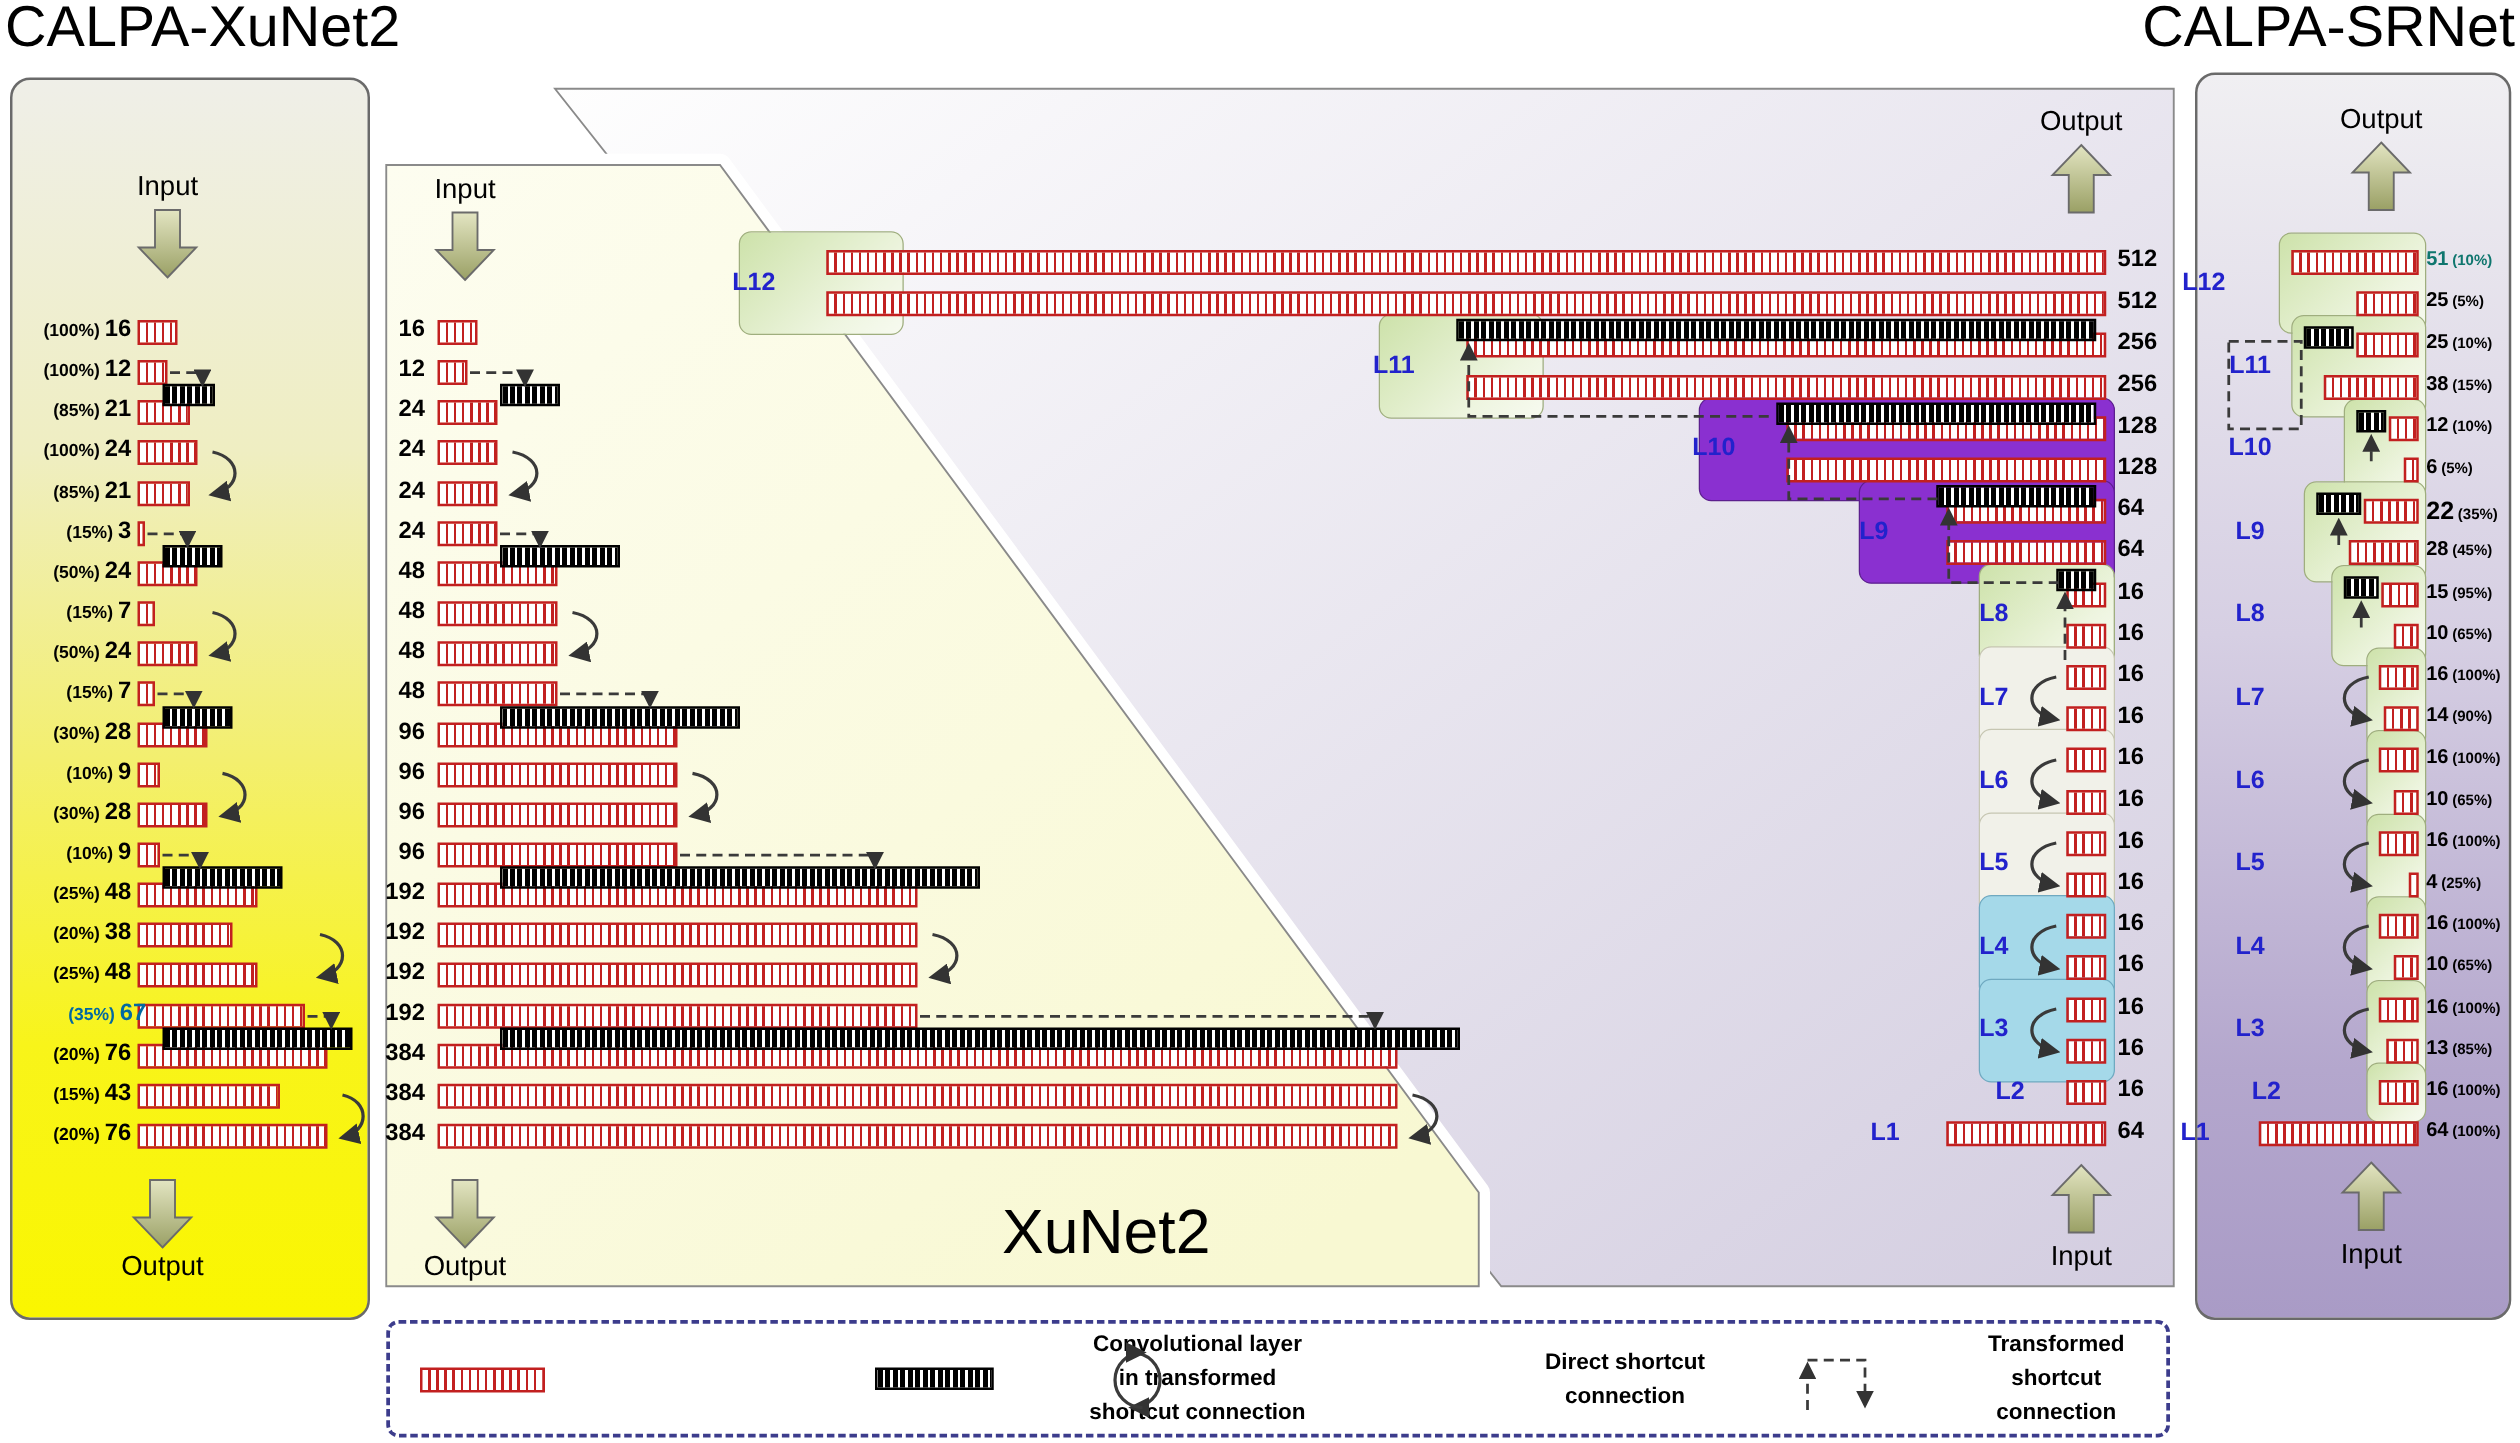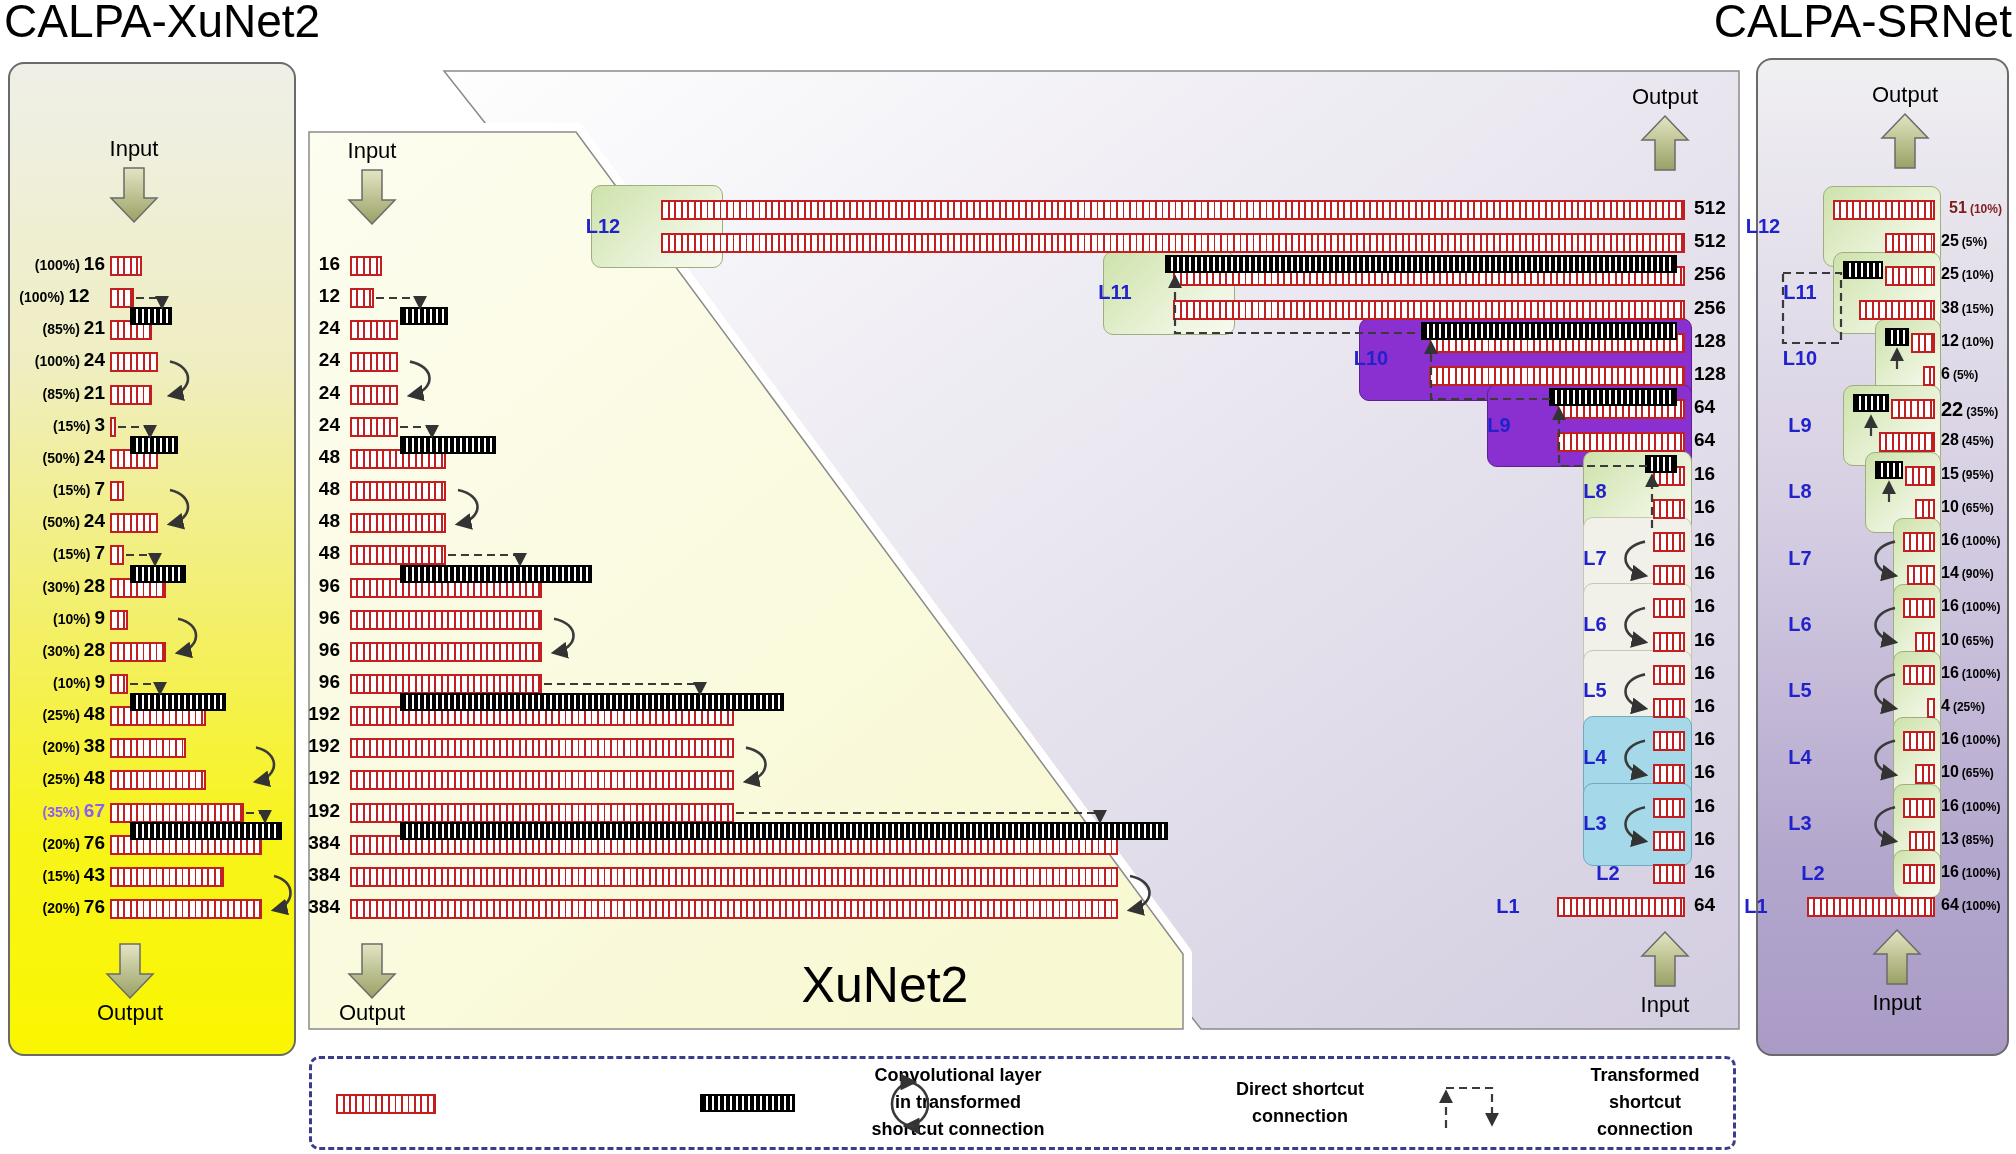--- a/index.html
+++ b/index.html
@@ -115,21 +115,21 @@
       <polygon points="1665,932 1688,956 1675,956 1675,986 1655,986 1655,956 1642,956" class="ioarrow"></polygon>
       <polygon points="1905,114 1928,138 1915,138 1915,168 1895,168 1895,138 1882,138" class="ioarrow"></polygon>
       <polygon points="1897,930 1920,954 1907,954 1907,984 1887,984 1887,954 1874,954" class="ioarrow"></polygon>
       <path d="M 906 1082 A 15 15 0 0 1 906 1126" class="arc" marker-end="url(#ah)"></path>
       <path d="M 914 1126 A 15 15 0 0 1 914 1082" class="arc" marker-end="url(#ah)"></path>
       <path d="M 1446 1128 L 1446 1092" class="dsh" marker-end="url(#ah)"></path>
       <path d="M 1446 1088 L 1492 1088 L 1492 1124" class="dsh" marker-end="url(#ah)"></path>
     </svg>
 <div class="lbl" style="left: 4px; top: 253px; width: 101px; text-align: right; font-size: 19px; font-weight: 700; color: rgb(0, 0, 0);"><span style="font-size: 14px; font-weight: 700;">(100%)</span><span style="font-size: 19px; font-weight: 700; margin-left: 4px;">16</span></div>
     <div class="bar-red" style="left: 110px; top: 256px; width: 32px;"></div>
-    <div class="lbl" style="left: 4px; top: 285.15px; width: 101px; text-align: center; font-size: 19px; font-weight: 700; color: rgb(0, 0, 0);"><span style="font-size: 14px; font-weight: 700;">(100%)</span><span style="font-size: 19px; font-weight: 700; margin-left: 4px;">12</span></div>
+    <div class="lbl" style="left: 4px; top: 285.15px; width: 101px; text-align: right; font-size: 19px; font-weight: 700; color: rgb(0, 0, 0);"><span style="font-size: 14px; font-weight: 700;">(100%)</span><span style="font-size: 19px; font-weight: 700; margin-left: 4px;">12</span></div>
     <div class="bar-red" style="left: 110px; top: 288.15px; width: 24px;"></div>
     <div class="lbl" style="left: 4px; top: 317.3px; width: 101px; text-align: right; font-size: 19px; font-weight: 700; color: rgb(0, 0, 0);"><span style="font-size: 14px; font-weight: 700;">(85%)</span><span style="font-size: 19px; font-weight: 700; margin-left: 4px;">21</span></div>
     <div class="bar-red" style="left: 110px; top: 320.3px; width: 42px;"></div>
     <div class="bar-black" style="left: 130px; top: 307.3px; width: 42px;"></div>
     <div class="lbl" style="left: 4px; top: 349.45px; width: 101px; text-align: right; font-size: 19px; font-weight: 700; color: rgb(0, 0, 0);"><span style="font-size: 14px; font-weight: 700;">(100%)</span><span style="font-size: 19px; font-weight: 700; margin-left: 4px;">24</span></div>
     <div class="bar-red" style="left: 110px; top: 352.45px; width: 48px;"></div>
     <div class="lbl" style="left: 4px; top: 381.6px; width: 101px; text-align: right; font-size: 19px; font-weight: 700; color: rgb(0, 0, 0);"><span style="font-size: 14px; font-weight: 700;">(85%)</span><span style="font-size: 19px; font-weight: 700; margin-left: 4px;">21</span></div>
     <div class="bar-red" style="left: 110px; top: 384.6px; width: 42px;"></div>
     <div class="lbl" style="left: 4px; top: 413.75px; width: 101px; text-align: right; font-size: 19px; font-weight: 700; color: rgb(0, 0, 0);"><span style="font-size: 14px; font-weight: 700;">(15%)</span><span style="font-size: 19px; font-weight: 700; margin-left: 4px;">3</span></div>
     <div class="bar-red" style="left: 110px; top: 416.75px; width: 6px;"></div>
@@ -151,21 +151,21 @@
     <div class="bar-red" style="left: 110px; top: 641.8px; width: 56px;"></div>
     <div class="lbl" style="left: 4px; top: 670.95px; width: 101px; text-align: right; font-size: 19px; font-weight: 700; color: rgb(0, 0, 0);"><span style="font-size: 14px; font-weight: 700;">(10%)</span><span style="font-size: 19px; font-weight: 700; margin-left: 4px;">9</span></div>
     <div class="bar-red" style="left: 110px; top: 673.95px; width: 18px;"></div>
     <div class="lbl" style="left: 4px; top: 703.1px; width: 101px; text-align: right; font-size: 19px; font-weight: 700; color: rgb(0, 0, 0);"><span style="font-size: 14px; font-weight: 700;">(25%)</span><span style="font-size: 19px; font-weight: 700; margin-left: 4px;">48</span></div>
     <div class="bar-red" style="left: 110px; top: 706.1px; width: 96px;"></div>
     <div class="bar-black" style="left: 130px; top: 693.1px; width: 96px;"></div>
     <div class="lbl" style="left: 4px; top: 735.25px; width: 101px; text-align: right; font-size: 19px; font-weight: 700; color: rgb(0, 0, 0);"><span style="font-size: 14px; font-weight: 700;">(20%)</span><span style="font-size: 19px; font-weight: 700; margin-left: 4px;">38</span></div>
     <div class="bar-red" style="left: 110px; top: 738.25px; width: 76px;"></div>
     <div class="lbl" style="left: 4px; top: 767.4px; width: 101px; text-align: right; font-size: 19px; font-weight: 700; color: rgb(0, 0, 0);"><span style="font-size: 14px; font-weight: 700;">(25%)</span><span style="font-size: 19px; font-weight: 700; margin-left: 4px;">48</span></div>
     <div class="bar-red" style="left: 110px; top: 770.4px; width: 96px;"></div>
-    <div class="lbl" style="left: 4px; top: 799.55px; width: 101px; text-align: right; font-size: 19px; font-weight: 700; color: #8b5cf6;"><span style="font-size: 14px; font-weight: 700;">(35%)</span><span style="font-size: 19px; font-weight: 700; margin-left: 4px;">67</span></div>
+    <div class="lbl" style="left: 16px; top: 799.55px; width: 101px; text-align: right; font-size: 19px; font-weight: 700; color: #0369a1;"><span style="font-size: 14px; font-weight: 700;">(35%)</span><span style="font-size: 19px; font-weight: 700; margin-left: 4px;">67</span></div>
     <div class="bar-red" style="left: 110px; top: 802.55px; width: 134px;"></div>
     <div class="lbl" style="left: 4px; top: 831.7px; width: 101px; text-align: right; font-size: 19px; font-weight: 700; color: rgb(0, 0, 0);"><span style="font-size: 14px; font-weight: 700;">(20%)</span><span style="font-size: 19px; font-weight: 700; margin-left: 4px;">76</span></div>
     <div class="bar-red" style="left: 110px; top: 834.7px; width: 152px;"></div>
     <div class="bar-black" style="left: 130px; top: 821.7px; width: 152px;"></div>
     <div class="lbl" style="left: 4px; top: 863.85px; width: 101px; text-align: right; font-size: 19px; font-weight: 700; color: rgb(0, 0, 0);"><span style="font-size: 14px; font-weight: 700;">(15%)</span><span style="font-size: 19px; font-weight: 700; margin-left: 4px;">43</span></div>
     <div class="bar-red" style="left: 110px; top: 866.85px; width: 114px;"></div>
     <div class="lbl" style="left: 4px; top: 896px; width: 101px; text-align: right; font-size: 19px; font-weight: 700; color: rgb(0, 0, 0);"><span style="font-size: 14px; font-weight: 700;">(20%)</span><span style="font-size: 19px; font-weight: 700; margin-left: 4px;">76</span></div>
     <div class="bar-red" style="left: 110px; top: 899px; width: 152px;"></div>
     <div class="lbl" style="left: 278px; top: 253px; width: 62px; text-align: right; font-size: 19px; font-weight: 700; color: rgb(0, 0, 0);"><span style="font-weight: 700;">16</span></div>
     <div class="bar-red" style="left: 350px; top: 256px; width: 32px;"></div>
@@ -280,21 +280,21 @@
     <div class="lbl" style="left: 1694px; top: 827.8px; width: 60px; text-align: left; font-size: 19px; font-weight: 700; color: rgb(0, 0, 0);"><span style="font-weight: 700;">16</span></div>
     <div class="lbl" style="left: 1584px; top: 862px; width: 48px; text-align: center; font-size: 20px; font-weight: 700; color: rgb(34, 34, 204);">L2</div>
     <div class="bar-red" style="left: 1653px; top: 864px; width: 32px;"></div>
     <div class="lbl" style="left: 1694px; top: 861px; width: 60px; text-align: left; font-size: 19px; font-weight: 700; color: rgb(0, 0, 0);"><span style="font-weight: 700;">16</span></div>
     <div class="lbl" style="left: 1484px; top: 895.2px; width: 48px; text-align: center; font-size: 20px; font-weight: 700; color: rgb(34, 34, 204);">L1</div>
     <div class="bar-red" style="left: 1557px; top: 897.2px; width: 128px;"></div>
     <div class="lbl" style="left: 1694px; top: 894.2px; width: 60px; text-align: left; font-size: 19px; font-weight: 700; color: rgb(0, 0, 0);"><span style="font-weight: 700;">64</span></div>
     <div class="box-green" style="left: 1823px; top: 186px; width: 118px; height: 81.2px;"></div>
     <div class="lbl" style="left: 1739px; top: 214.6px; width: 48px; text-align: center; font-size: 20px; font-weight: 700; color: rgb(34, 34, 204);">L12</div>
     <div class="bar-red" style="left: 1833px; top: 200px; width: 102px;"></div>
-    <div class="lbl" style="left: 1941px; top: 199px; width: 69px; text-align: center; font-size: 16px; font-weight: 700; color: #7f1d1d;"><span style="font-size: 16px; font-weight: 700;">51</span><span style="font-size: 12px; font-weight: 700; margin-left: 3px;">(10%)</span></div>
+    <div class="lbl" style="left: 1941px; top: 199px; width: 69px; text-align: left; font-size: 16px; font-weight: 700; color: #0f766e;"><span style="font-size: 16px; font-weight: 700;">51</span><span style="font-size: 12px; font-weight: 700; margin-left: 3px;">(10%)</span></div>
     <div class="bar-red" style="left: 1885px; top: 233.2px; width: 50px;"></div>
     <div class="lbl" style="left: 1941px; top: 232.2px; width: 74px; text-align: left; font-size: 16px; font-weight: 700; color: rgb(0, 0, 0);"><span style="font-size: 16px; font-weight: 700;">25</span><span style="font-size: 12px; font-weight: 700; margin-left: 3px;">(5%)</span></div>
     <div class="box-green" style="left: 1833px; top: 252.4px; width: 108px; height: 81.2px;"></div>
     <div class="lbl" style="left: 1776px; top: 281px; width: 48px; text-align: center; font-size: 20px; font-weight: 700; color: rgb(34, 34, 204);">L11</div>
     <div class="bar-red" style="left: 1885px; top: 266.4px; width: 50px;"></div>
     <div class="bar-black" style="left: 1843px; top: 261.4px; width: 40px;"></div>
     <div class="lbl" style="left: 1941px; top: 265.4px; width: 74px; text-align: left; font-size: 16px; font-weight: 700; color: rgb(0, 0, 0);"><span style="font-size: 16px; font-weight: 700;">25</span><span style="font-size: 12px; font-weight: 700; margin-left: 3px;">(10%)</span></div>
     <div class="bar-red" style="left: 1859px; top: 299.6px; width: 76px;"></div>
     <div class="lbl" style="left: 1941px; top: 298.6px; width: 74px; text-align: left; font-size: 16px; font-weight: 700; color: rgb(0, 0, 0);"><span style="font-size: 16px; font-weight: 700;">38</span><span style="font-size: 12px; font-weight: 700; margin-left: 3px;">(15%)</span></div>
     <div class="box-green" style="left: 1874.6px; top: 318.8px; width: 66.4px; height: 81.2px;"></div>

